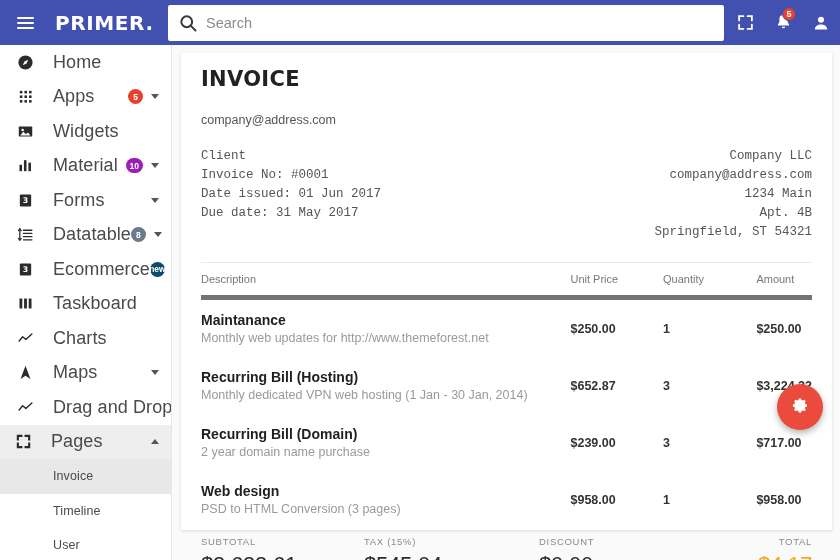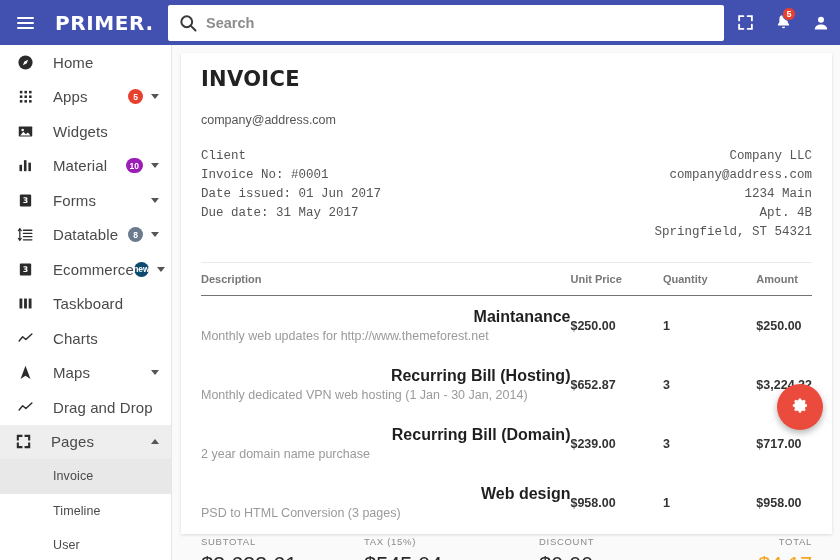--- a/index.html
+++ b/index.html
@@ -37,21 +37,21 @@
     position: absolute; left: 168px; top: 5px;
     width: 556px; height: 36px;
     background: #fff; border-radius: 2px;
     display: flex; align-items: center;
     padding: 0 10px;
   }
   .searchwrap .sicon { width: 20px; height: 20px; flex: 0 0 20px; margin-right: 8px; }
   .searchinput {
     border: none; outline: none; flex: 1;
     font-family: "Liberation Sans", sans-serif;
-    font-size: 14.5px; color: #555; background: transparent; font-weight: bold;
+    font-size: 14.5px; color: #555; background: transparent;
   }
   .searchinput::placeholder { color: #8b8b8b; }
   .topicons {
     position: absolute; right: 0; top: 0; height: 45px;
     display: flex; align-items: center; gap: 0;
   }
   .ticon {
     width: 38px; height: 45px; display: flex;
     align-items: center; justify-content: center;
     position: relative; cursor: pointer;
@@ -79,21 +79,21 @@
     position: relative;
   }
   .navitem.active { background: #eeeeee; padding-left: 12px; }
   .navitem.sub.active { background: #e8e8e8; }
   .navicon {
     width: 22px; height: 22px; flex: 0 0 22px;
     display: flex; align-items: center; justify-content: center;
     margin-right: 17px;
   }
   .navlabel {
-    font-size: 15px; color: #4a4a4a; flex: 1;
+    font-size: 18px; color: #4a4a4a; flex: 1;
     white-space: nowrap; letter-spacing: 0.1px;
   }
   .navitem.sub { padding-left: 53px; }
   .navitem.sub .navlabel { font-size: 12.5px; }
   .nbadge {
     font-size: 8.5px; font-weight: 700; color: #fff;
     border-radius: 9px; height: 15px; min-width: 15px;
     display: flex; align-items: center; justify-content: center;
     padding: 0 4px; margin-right: 8px;
   }
@@ -127,35 +127,35 @@
     letter-spacing: 0.3px; margin-bottom: 22px;
     font-family: "DejaVu Sans", sans-serif;
   }
   .inv-email { font-size: 12.5px; color: #555; margin-bottom: 20px; }
   .meta { display: flex; justify-content: space-between; margin-bottom: 20px; font-family: Liberation Mono, monospace; }
   .meta-left, .meta-right { font-size: 12.5px; color: #555; line-height: 1.52; }
   .meta-right { text-align: right; }
 
   .tbl { width: 100%; border-collapse: collapse; }
   .tbl thead th {
-    font-size: 11px; color: #777; font-weight: 700;
+    font-size: 11px; color: #777; font-weight: 400;
     text-align: left; padding: 10px 0 10px 0;
     border-top: 1px solid #eaeaea;
-    border-bottom: 1px solid #737373;
+    border-bottom: 5px solid #737373;
     margin-top: 44px;
   }
   .th-desc { width: 372px; }
   .th-unit { width: 93px; }
   .th-qty  { width: 94px; }
   .th-amt  { width: 52px; }
   .tbl tbody td {
     padding: 12px 0 12px 0; font-size: 12.5px;
     color: #333; vertical-align: middle;
   }
-  .rowtitle { font-size: 16px; font-weight: 700; color: #1f1f1f; text-align: right; }
+  .rowtitle { font-size: 14px; font-weight: 700; color: #1f1f1f; }
   .rowsub { font-size: 12.5px; color: #9a9a9a; margin-top: 3px; }
   .num { font-size: 12.5px; font-weight: 700; color: #1f1f1f; }
   .tbl tbody tr:last-child td { padding-bottom: 14px; }
 
   .totals {
     position: absolute; left: 9px; top: 0;
     width: 651px; padding: 18px 20px 14px 20px;
     background: transparent; display: flex;
   }
   .tot-col { flex: 0 0 auto; }

